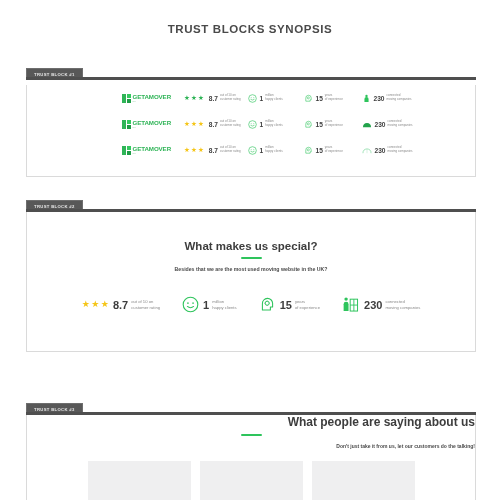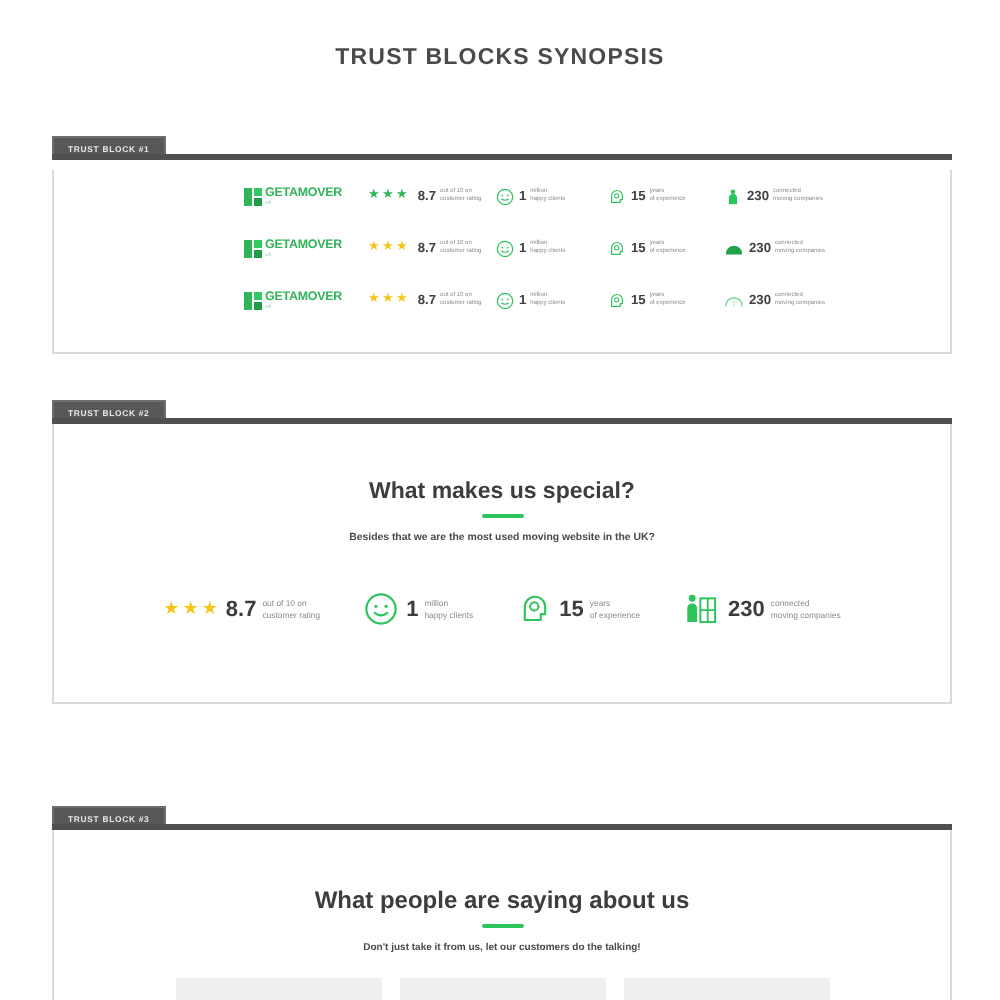--- a/index.html
+++ b/index.html
@@ -92,21 +92,21 @@
     display:flex; justify-content:center; align-items:center;
     gap: 22px; margin-top: 24px;
   }
   .b2-stat { display:flex; align-items:center; }
   .b2-num { font-size: 11px; font-weight:bold; color:#3d3d3d; margin-right:3px; }
   .b2-txt { font-size: 4.2px; color:#8a8a8a; line-height:5.4px; white-space:nowrap; }
   .b2-stars { display:flex; gap:1.5px; margin-right:4px; }
   .b2-star { font-size: 9px; line-height:9px; color:#f5c518; }
 
   
-  .b3-head { text-align:center; padding-top: 28px; }
+  .b3-head { text-align:right; }
   .b3-title { font-size: 12px; font-weight:bold; color:#3d3d3d; }
   .b3-sub { font-size: 5px; font-weight:bold; color:#4a4a4a; margin-top:7px; }
   .b3-cards { display:flex; justify-content:center; gap: 9px; margin-top: 12px; }
   .b3-card { width: 103px; height: 40px; background:#efeff0; }
 </style>
 </head>
 <body>
 
 <div class="page">
 

